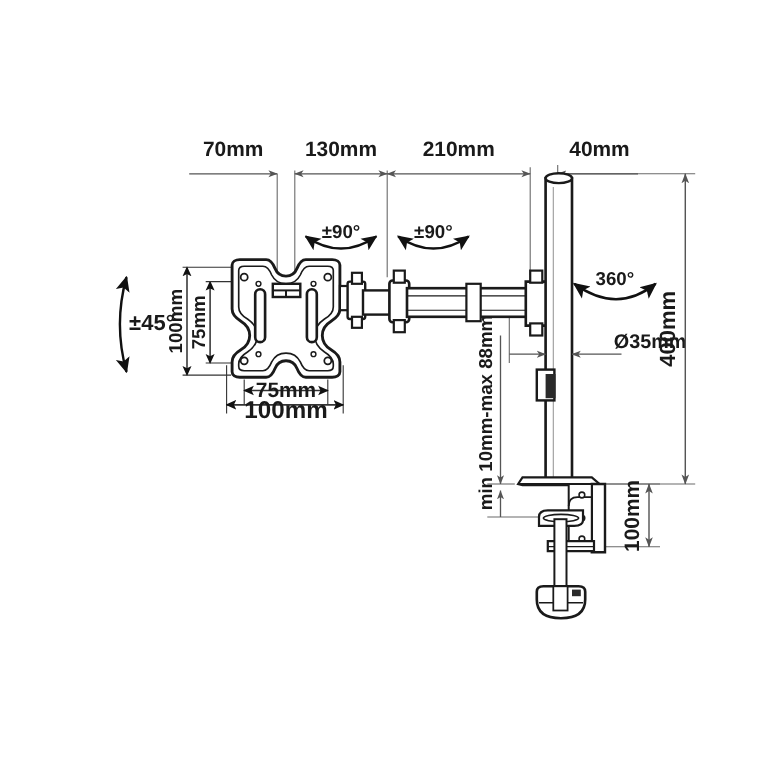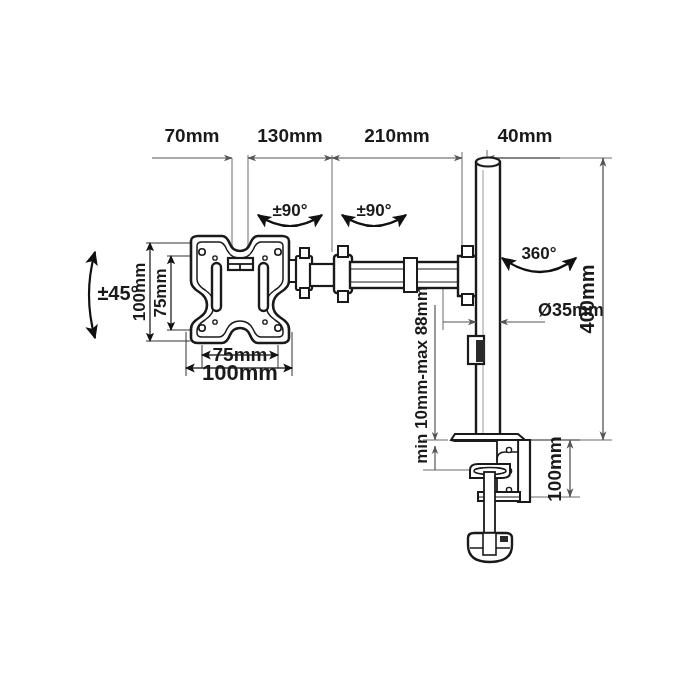--- a/index.html
+++ b/index.html
@@ -12,20 +12,21 @@
     width: 700px;
     height: 700px;
     overflow: hidden;
     font-family: "Liberation Sans", sans-serif;
   }
   #stage {
     position: relative;
     width: 584px;
     height: 700px;
     background: #ffffff;
+    margin-left: 20px;
   }
   #drawing {
     position: absolute;
     left: 0;
     top: 0;
     width: 700px;
     height: 700px;
   }
   .dimtext {
     font-family: "Liberation Sans", sans-serif;

